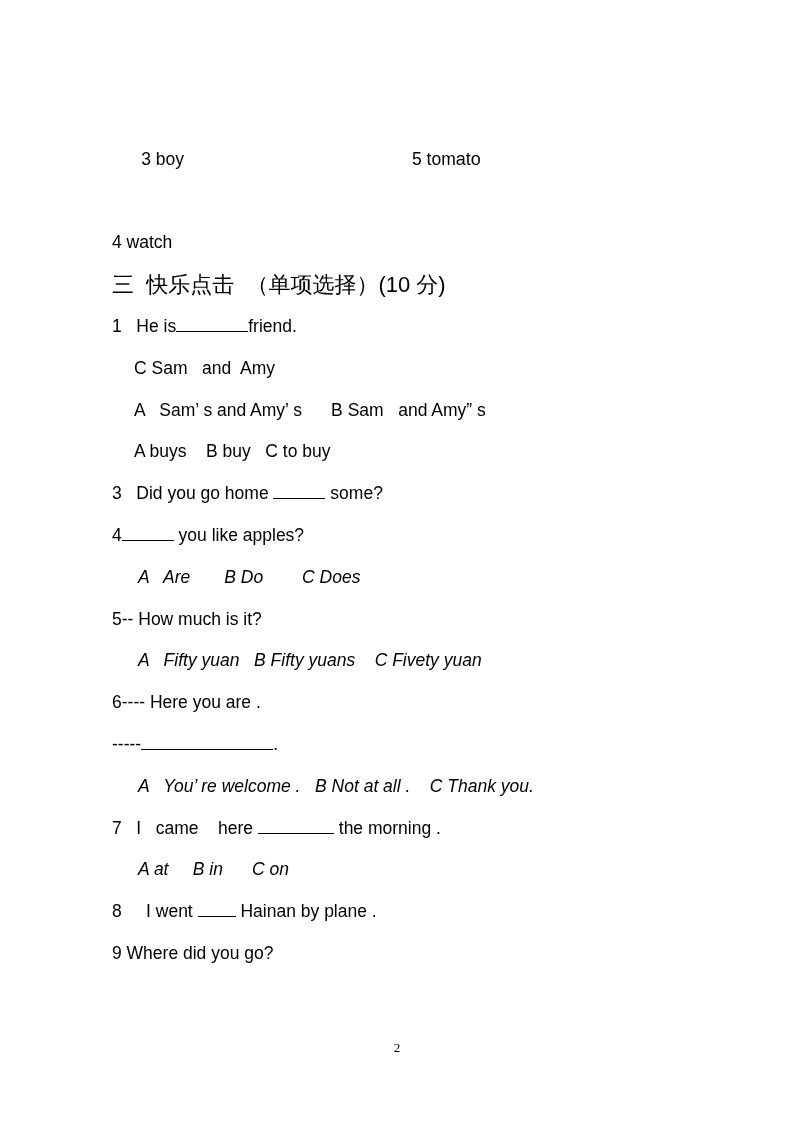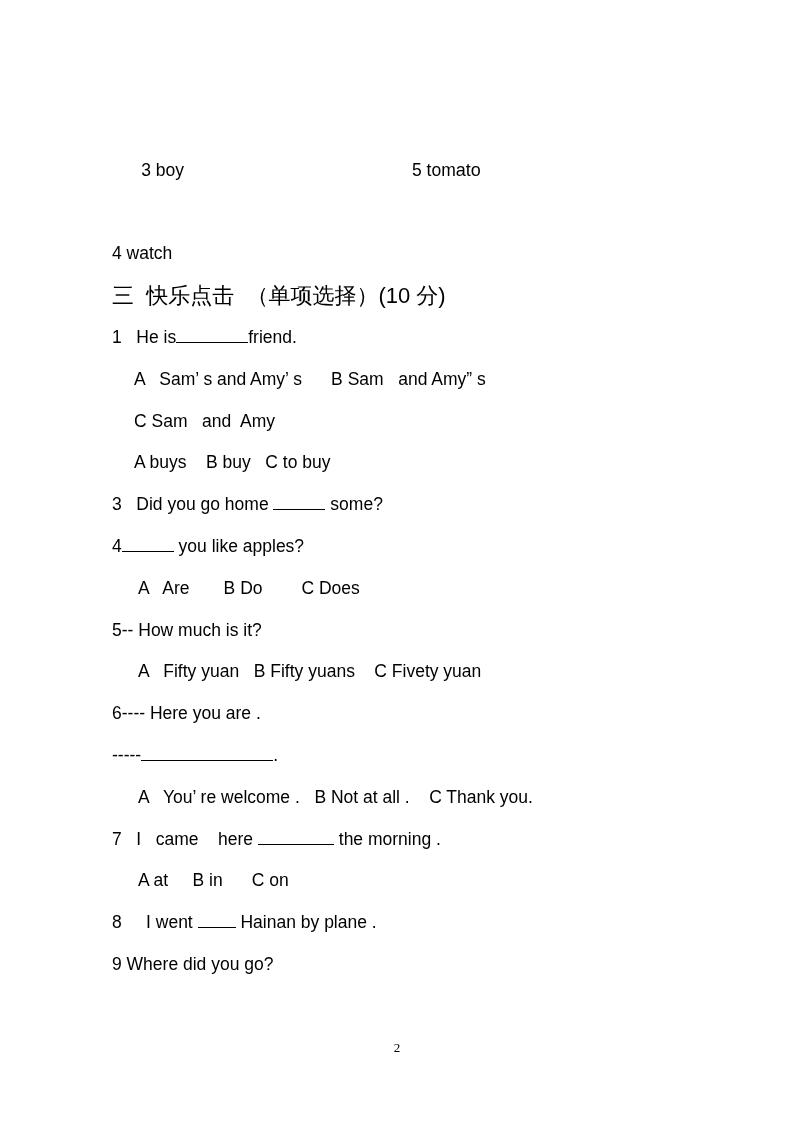--- a/index.html
+++ b/index.html
@@ -16,31 +16,31 @@
     overflow: hidden;
   }
   .page {
     position: absolute;
     inset: 0;
     background: #ffffff;
   }
   .content {
     position: absolute;
     left: 112px;
-    top: 108px;
+    top: 97px;
     width: 600px;
   }
   .line {
     font-size: 17.5px;
     line-height: 41.8px;
     white-space: pre;
     color: #000;
   }
   .line.indent1 { padding-left: 22px; }
-  .line.indent2 { padding-left: 26px; }
+  .line.indent2 { padding-left: 26px; font-style: italic; }
   .heading {
     font-size: 22px;
     line-height: 41.8px;
     white-space: pre;
   }
   .small {
     font-size: 18px;
   }
   .blank {
     display: inline-block;
@@ -79,22 +79,22 @@
     <div class="line rel">
       <span>3 boy</span><span class="col-right"><span>5 tom</span><span class="small">ato</span></span>
     </div>
 
     <div class="line">4 watch</div>
 
     <div class="heading">三  快乐点击  （单项选择）(10 分)</div>
 
     <div class="line"><span>1   He is</span><span class="blank b-lg"></span><span>friend.</span></div>
 
+    <div class="line indent1">C Sam   and  Amy</div>
     <div class="line indent1">A   Sam’ s and Amy’ s      B Sam   and Amy” s</div>
-    <div class="line indent1">C Sam   and  Amy</div>
 
 
     <div class="line indent1">A buys    B buy   C to buy</div>
 
     <div class="line"><span>3   Did you go home </span><span class="blank b-sm"></span><span> some?</span></div>
 
 
     <div class="line"><span>4</span><span class="blank b-sm"></span><span> you like apples?</span></div>
 
     <div class="line indent2">A   Are       B Do        C Does</div>

